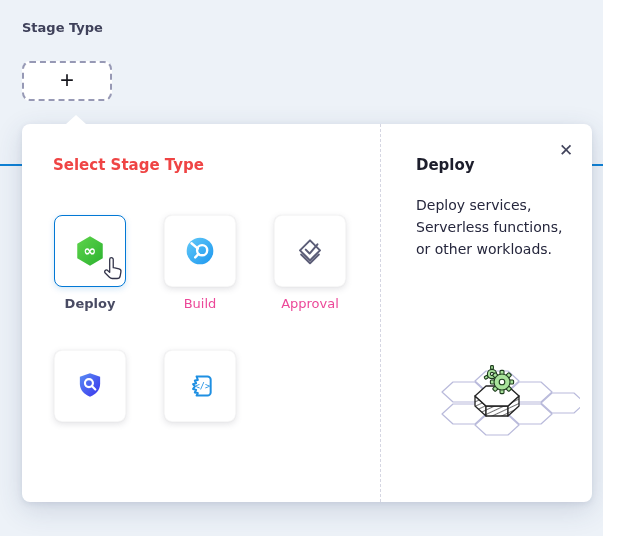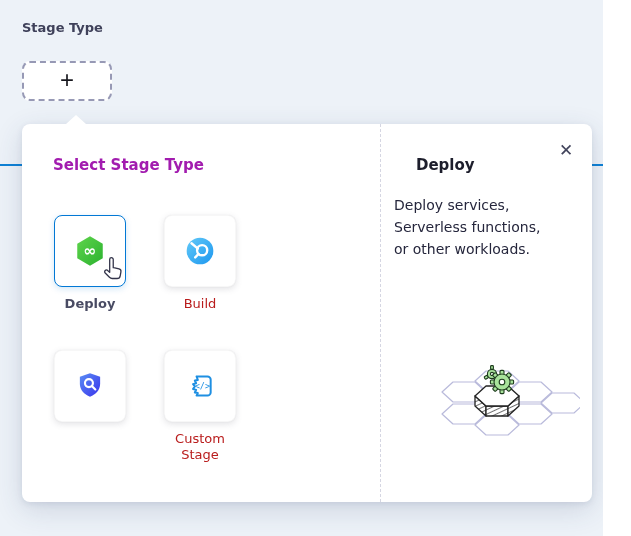--- a/index.html
+++ b/index.html
@@ -16,44 +16,44 @@
     background:#ffffff; border:2px dashed #9799b5; border-radius:8px; cursor:pointer;
     display:flex; align-items:center; justify-content:center; z-index:2; }
   .add-stage .plus { font-size:24px; font-weight:400; color:#17171d; line-height:1; margin-top:-2px; }
 
   
   .popover { position:absolute; left:22px; top:124px; width:570px; height:378px; background:#ffffff;
     border-radius:8px; box-shadow:0 8px 28px rgba(45,65,105,.16), 0 2px 6px rgba(45,65,105,.10); z-index:3; }
   .arrow { position:absolute; left:44px; top:-9px; width:0; height:0;
     border-left:10px solid transparent; border-right:10px solid transparent; border-bottom:9px solid #ffffff; }
 
-  .pop-title { position:absolute; left:31px; top:32px; font-size:15px; font-weight:700; color:#a21caf; }
+  .pop-title { position:absolute; left:31px; top:32px; font-size:15px; font-weight:700; color:#ef4444; }
 
   .close-btn { position:absolute; left:530px; top:12px; width:28px; height:28px; background:none; border:none;
     cursor:pointer; display:flex; align-items:center; justify-content:center; }
   .close-btn span { font-size:17px; color:#42445c; line-height:1; }
 
   .sep { position:absolute; left:358px; top:0; bottom:0; border-left:1px dashed #d5d6e2; }
 
   .cards-row { position:absolute; left:32px; display:flex; gap:38px; }
   .row1 { top:91px; }
   .row2 { top:226px; }
   .cell { width:72px; display:flex; flex-direction:column; align-items:center; }
   .card { position:relative; width:72px; height:72px; background:#ffffff; border-radius:8px;
     border:1px solid rgba(40,41,61,.04);
     box-shadow:0 2px 6px rgba(96,97,112,.18), 0 0 1px rgba(40,41,61,.10);
     display:flex; align-items:center; justify-content:center; cursor:pointer; }
   .card.selected { border:1.5px solid #0278d5; box-shadow:0 2px 6px rgba(2,120,213,.18); }
-  .card-label { margin-top:9px; font-size:13px; line-height:16px; text-align:center; color:#b91c1c; font-weight:400; }
+  .card-label { margin-top:9px; font-size:13px; line-height:16px; text-align:center; color:#ec4899; font-weight:400; }
   .card-label.sel { color:#494b63; font-weight:700; }
   .cursor-overlay { position:absolute; left:46px; top:41px; width:24px; height:26px; }
 
   
   .detail-title { position:absolute; left:394px; top:32px; font-size:15px; font-weight:700; color:#1d1e2c; }
-  .detail-desc { position:absolute; left:372px; top:70px; width:176px; font-size:14px; line-height:22px;
+  .detail-desc { position:absolute; left:394px; top:70px; width:176px; font-size:14px; line-height:22px;
     color:#25263c; white-space:pre-line; }
   .illustration { position:absolute; left:398px; top:228px; }
 </style>
 </head>
 <body>
 
 <div class="canvas">
   <div class="hline"></div>
 
   <div class="stage-type-label">Stage Type</div>
@@ -104,20 +104,30 @@
               </defs>
             <circle cx="12" cy="12" r="10" fill="url(#gBlue)"></circle>
             <line x1="5.6" y1="6.2" x2="10.4" y2="10.2" stroke="#ffffff" stroke-width="1.8" stroke-linecap="round"></line>
             <circle cx="13.6" cy="11.4" r="3.8" fill="none" stroke="#ffffff" stroke-width="1.8"></circle>
             <line x1="10.9" y1="14.2" x2="8.4" y2="16.8" stroke="#ffffff" stroke-width="1.8" stroke-linecap="round"></line>
           </svg>
         </div>
         <div class="card-label">Build</div>
       </div>
 
+      <div class="cell">
+        <div class="card">
+          <svg width="32" height="32" viewBox="0 0 24 24" fill="none" stroke="#5b5d77" stroke-width="1.5" stroke-linejoin="round" stroke-linecap="round">
+            <path d="M12 4 L19.5 11.5 L12 19 L4.5 11.5 Z"></path>
+            <path d="M18.6 14.6 L12 21.2 L5.4 14.6"></path>
+            <path d="M8.8 11 l2.9 2.9 L17.6 7"></path>
+          </svg>
+        </div>
+        <div class="card-label">Approval</div>
+      </div>
     </div>
 
     <div class="cards-row row2">
 
       <div class="cell">
         <div class="card">
           <svg width="32" height="32" viewBox="0 0 24 24">
             <defs>
                 <linearGradient id="gIndigo" x1="0" y1="0" x2="1" y2="1">
               <stop offset="0" stop-color="#5a8df4"></stop>
@@ -131,21 +141,20 @@
         </div>
       </div>
 
       <div class="cell">
         <div class="card">
           <svg width="32" height="32" viewBox="0 0 24 24">
             <path d="M9.4 4.8 H17.6 a2.4 2.4 0 0 1 2.4 2.4 v9.6 a2.4 2.4 0 0 1 -2.4 2.4 H9.4 l1-1.9 -2.3-.4 1-2 -2.3-.7 1.3-1.8 -1.3-1.8 2.3-.7 -1-2 2.3-.4 Z" fill="none" stroke="#1e8fe2" stroke-width="1.5" stroke-linejoin="round" stroke-linecap="round"></path>
             <text x="13.8" y="14.4" text-anchor="middle" font-size="6.4" font-family="DejaVu Sans Mono, monospace" fill="#1e8fe2">&lt;/&gt;</text>
           </svg>
         </div>
-        <div class="card-label">Custom Stage</div>
       </div>
     </div>
 
     <div class="detail-title">Deploy</div>
     <div class="detail-desc">Deploy services,
 Serverless functions,
 or other workloads.</div>
 
     <svg class="illustration" width="160" height="100" viewBox="0 0 160 100">
       <defs>

